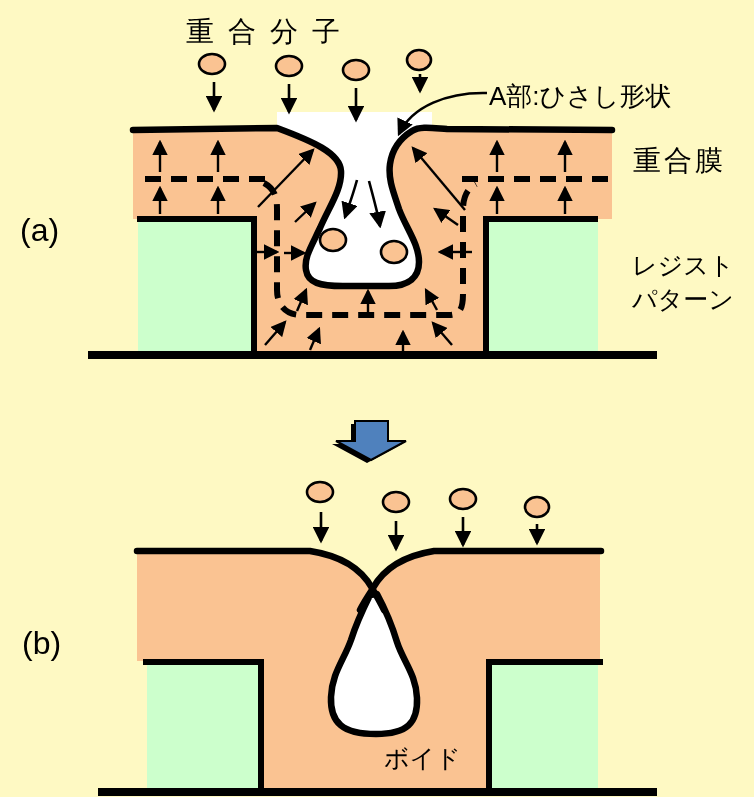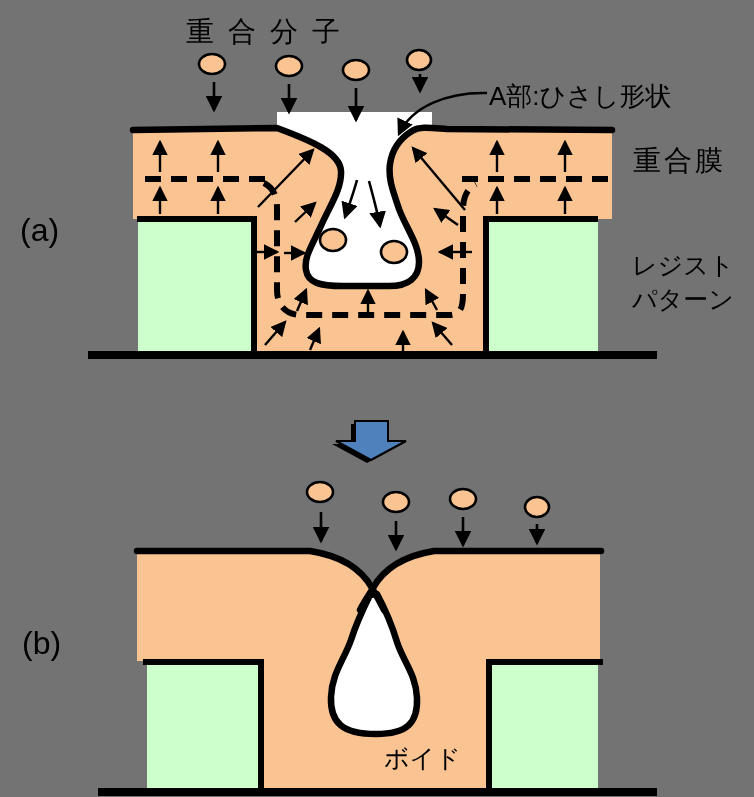--- a/index.html
+++ b/index.html
@@ -1,16 +1,16 @@
 <!DOCTYPE html>
 <html><head>
 <meta charset="utf-8">
 <style>
   html,body{margin:0;padding:0;background:#fff;}
-  .stage{width:754px;height:797px;position:relative;background:#737373;text-align:right;}
+  .stage{width:754px;height:797px;position:relative;background:#fef9c3;text-align:right;}
   svg{display:block;}
   .ink{stroke:#000;fill:none;}
   .surface{stroke-width:6.5;stroke-linecap:round;stroke-linejoin:round;}
   .edge{stroke-width:6;stroke-linecap:butt;}
   .base{stroke-width:8;stroke-linecap:butt;}
   .dashedline{stroke-width:6;stroke-dasharray:16 10;stroke-linecap:butt;}
   .thin{stroke-width:2.4;}
   .mid{stroke-width:2.6;}
   .lbl{font-family:"Liberation Sans","DejaVu Sans",sans-serif;fill:#000;}
 </style>

